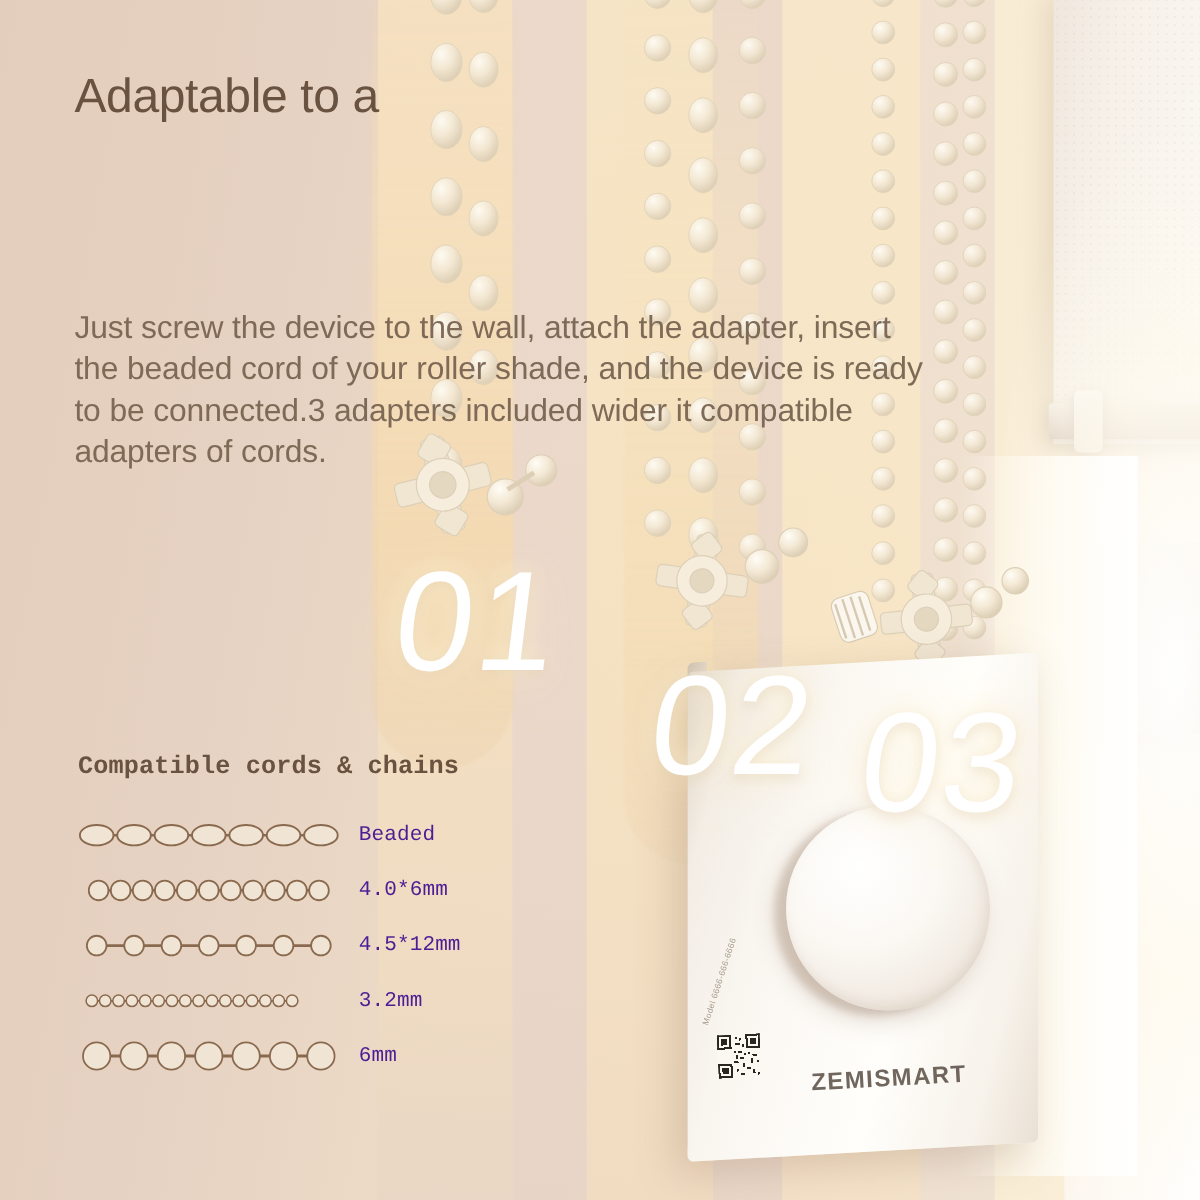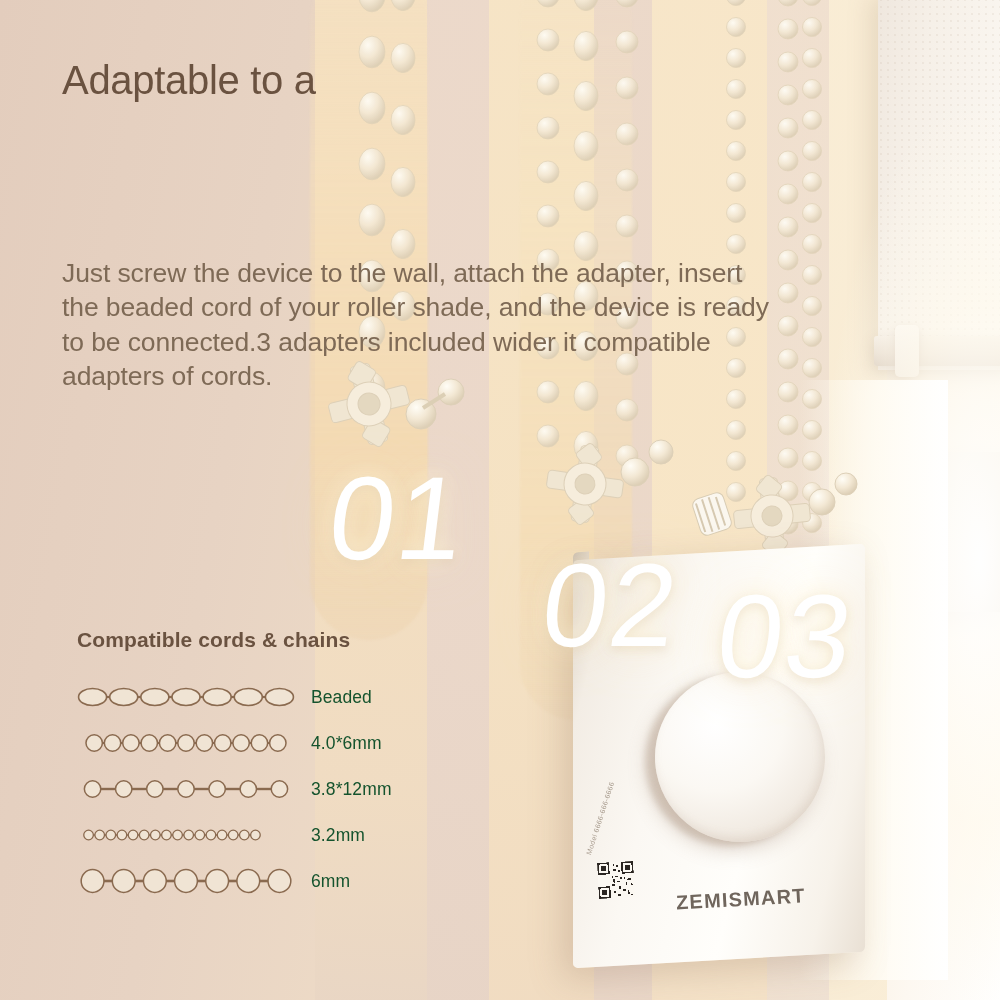--- a/index.html
+++ b/index.html
@@ -89,25 +89,25 @@
     background:linear-gradient(180deg,rgba(249,232,200,.0) 0%,rgba(247,228,191,.52) 34%,rgba(244,220,180,.66) 76%,rgba(238,214,178,.30) 100%);filter:blur(1px);}
   .num{position:absolute;color:#ffffff;font-weight:400;
     font-size:118px;line-height:1;letter-spacing:2px;
     transform:skewX(-7deg);
     text-shadow:0 0 18px rgba(255,244,215,.85),0 0 44px rgba(255,238,200,.55),0 3px 10px rgba(160,125,90,.22);}
   .n1{left:330px;top:459px;}
   .n2{left:543px;top:546px;}
   .n3{left:718px;top:577px;}
 
   
-  .compat{position:absolute;left:77px;top:628px;width:400px;}
+  .compat{position:absolute;left:65px;top:628px;width:400px;font-family:Liberation Mono, monospace;}
   .compat-title{font-size:21px;font-weight:700;color:#6a5240;letter-spacing:.1px;margin-bottom:22px;}
   .crow{display:flex;align-items:center;height:46px;}
   .cicon{width:218px;height:30px;flex:0 0 218px;}
-  .clabel{font-size:17.5px;color:#14532d;padding-left:16px;letter-spacing:.1px;}
+  .clabel{font-size:17.5px;color:#4c1d95;padding-left:16px;letter-spacing:.1px;}
 </style>
 </head>
 <body>
 
 <div class="stage">
 
   <div class="wall"></div>
   <div class="band b1"></div>
   <div class="band b2"></div>
   <div class="band b3"></div>
@@ -428,21 +428,21 @@
               <line x1="85.85714285714286" y1="15" x2="101" y2="15" stroke="#8a6a4f" stroke-width="2.4"></line>
               <circle cx="77.85714285714286" cy="15" r="8.2" fill="#f0e4d4" stroke="#8a6a4f" stroke-width="1.5"></circle>
               <line x1="117" y1="15" x2="132.14285714285714" y2="15" stroke="#8a6a4f" stroke-width="2.4"></line>
               <circle cx="109" cy="15" r="8.2" fill="#f0e4d4" stroke="#8a6a4f" stroke-width="1.5"></circle>
               <line x1="148.14285714285714" y1="15" x2="163.28571428571428" y2="15" stroke="#8a6a4f" stroke-width="2.4"></line>
               <circle cx="140.14285714285714" cy="15" r="8.2" fill="#f0e4d4" stroke="#8a6a4f" stroke-width="1.5"></circle>
               <line x1="179.2857142857143" y1="15" x2="194.42857142857144" y2="15" stroke="#8a6a4f" stroke-width="2.4"></line>
               <circle cx="171.2857142857143" cy="15" r="8.2" fill="#f0e4d4" stroke="#8a6a4f" stroke-width="1.5"></circle>
               <circle cx="202.42857142857144" cy="15" r="8.2" fill="#f0e4d4" stroke="#8a6a4f" stroke-width="1.5"></circle>
             </svg></div>
-          <div class="clabel">3.8*12mm</div>
+          <div class="clabel">4.5*12mm</div>
         </div>
         <div class="crow">
           <div class="cicon"><svg width="218" height="30" viewBox="0 0 218 30">
               <line x1="16.1625" y1="15" x2="18.0875" y2="15" stroke="#8a6a4f" stroke-width="1.5"></line>
               <circle cx="11.5625" cy="15" r="4.8" fill="#f0e4d4" stroke="#8a6a4f" stroke-width="1.3"></circle>
               <line x1="27.2875" y1="15" x2="29.2125" y2="15" stroke="#8a6a4f" stroke-width="1.5"></line>
               <circle cx="22.6875" cy="15" r="4.8" fill="#f0e4d4" stroke="#8a6a4f" stroke-width="1.3"></circle>
               <line x1="38.4125" y1="15" x2="40.3375" y2="15" stroke="#8a6a4f" stroke-width="1.5"></line>
               <circle cx="33.8125" cy="15" r="4.8" fill="#f0e4d4" stroke="#8a6a4f" stroke-width="1.3"></circle>
               <line x1="49.5375" y1="15" x2="51.4625" y2="15" stroke="#8a6a4f" stroke-width="1.5"></line>

